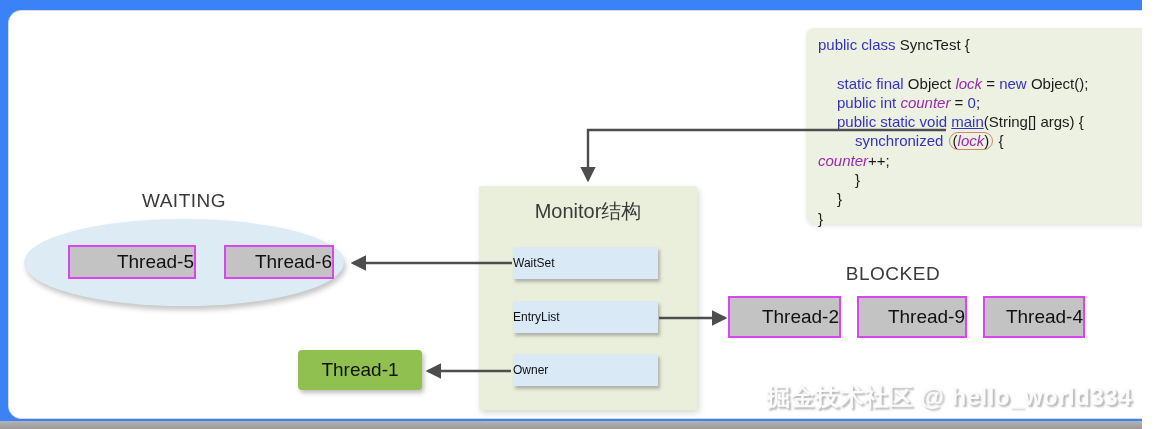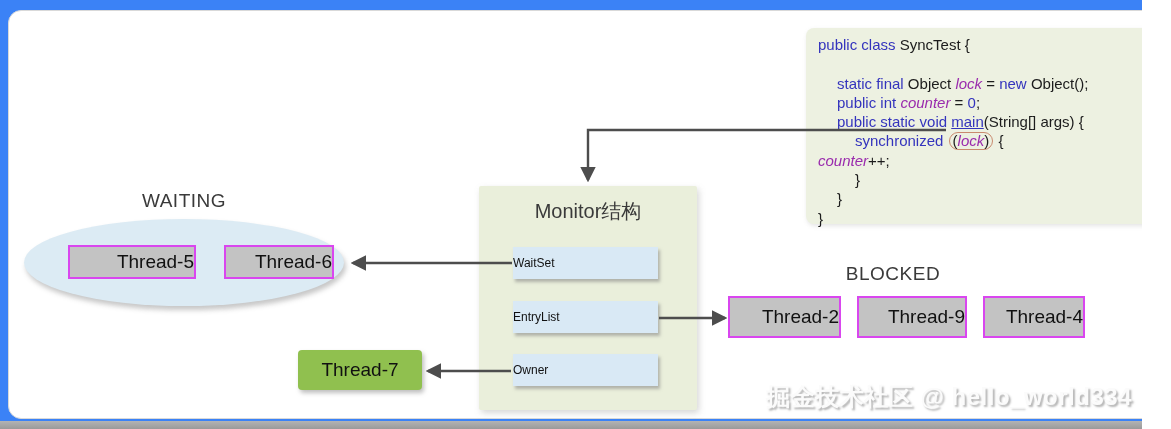--- a/index.html
+++ b/index.html
@@ -123,21 +123,21 @@
     <div class="slot slot-owner">Owner</div>
   </div>
 
   <div class="blocked-label">BLOCKED</div>
   <div class="blocked-row">
     <div class="gray-box bbox b2">Thread-2</div>
     <div class="gray-box bbox b3">Thread-9</div>
     <div class="gray-box bbox b4">Thread-4</div>
   </div>
 
-  <div class="thread1">Thread-7</div>
+  <div class="thread1">Thread-1</div>
 
   <svg class="arrows" viewBox="0 0 1171 429" xmlns="http://www.w3.org/2000/svg">
     <defs>
       <marker id="ah" viewBox="0 0 10 10" refX="8.5" refY="5" markerWidth="6.5" markerHeight="6.5" orient="auto-start-reverse">
         <path d="M0,0 L10,5 L0,10 z" fill="#4d4d4d"></path>
       </marker>
     </defs>
     <path d="M946,130 H588 V180" fill="none" stroke="#4d4d4d" stroke-width="2.4" marker-end="url(#ah)"></path>
     <path d="M512,263 H353" fill="none" stroke="#4d4d4d" stroke-width="2.4" marker-end="url(#ah)"></path>
     <path d="M659,318 H725" fill="none" stroke="#4d4d4d" stroke-width="2.4" marker-end="url(#ah)"></path>

